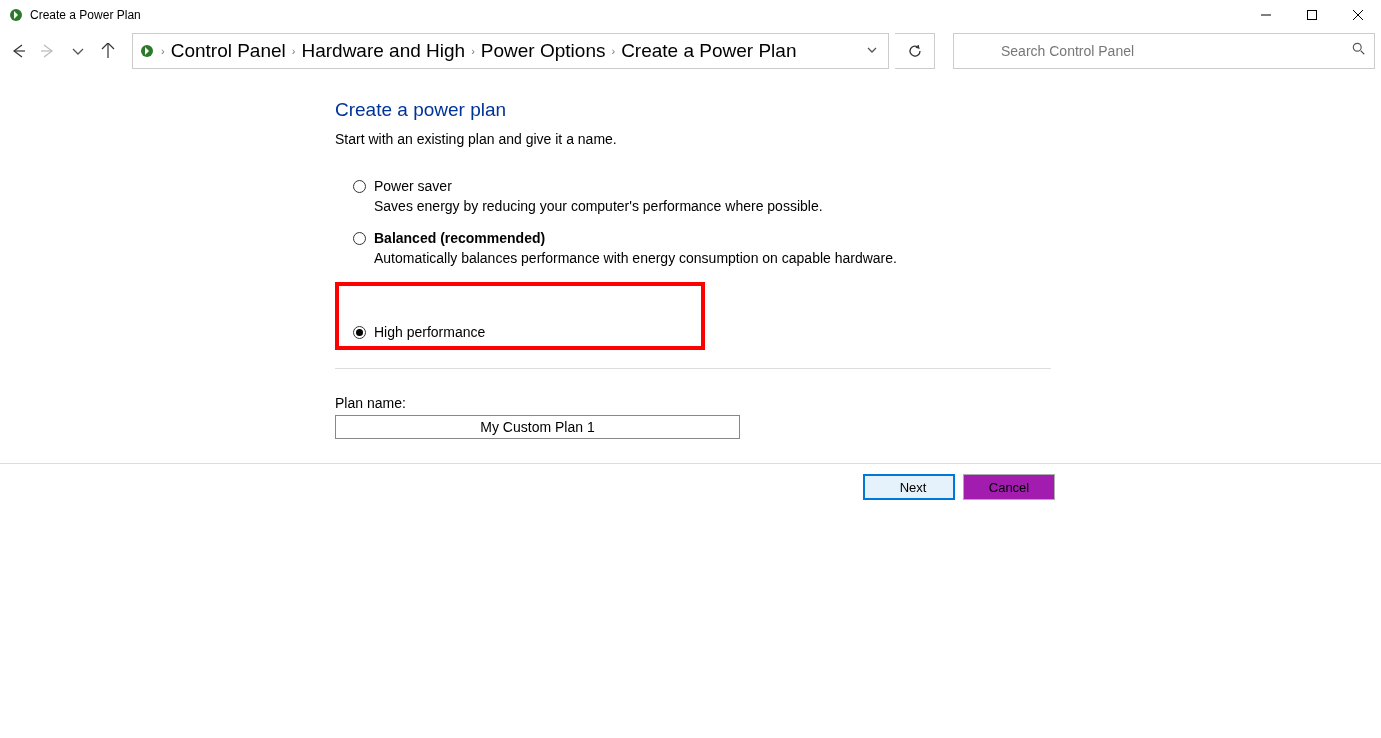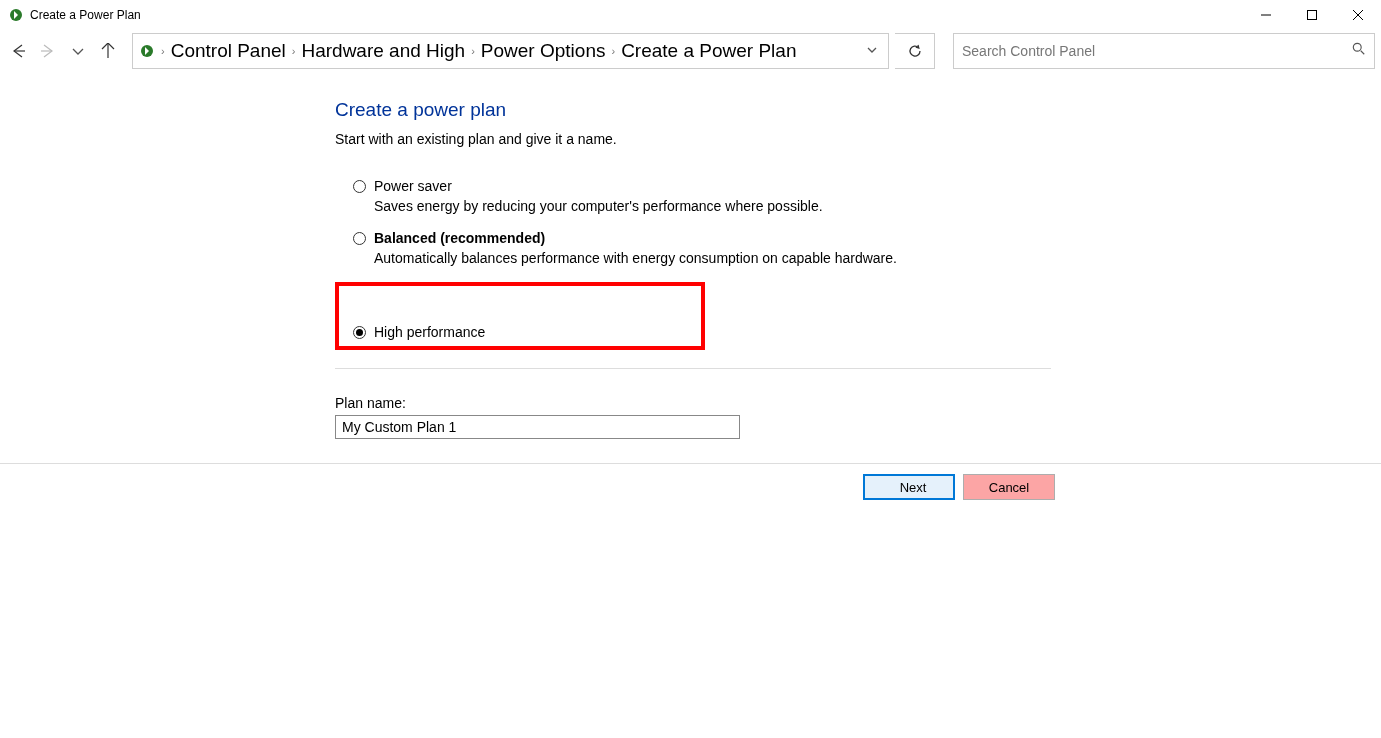--- a/index.html
+++ b/index.html
@@ -16,42 +16,42 @@
     .nav-arrow svg { width: 16px; height: 16px; }
     .addrbar { display: flex; align-items: center; flex: 1; max-width: 820px; border: 1px solid #ccc; height: 36px; padding: 0 6px; margin-left: 6px; }
     .addrbar .crumb { color: #000; font-size: 19px; padding: 0 4px; }
     .addrbar .sep { color: #777; font-size: 11px; padding: 0 2px; }
     .addrbar .flex { flex: 1; }
     .addrbar .drop { color: #555; width: 20px; text-align: center; }
     .addrbar-icon { width: 16px; height: 16px; margin-right: 4px; }
     .refresh { width: 40px; height: 36px; border: 1px solid #ccc; border-left: none; display: flex; align-items: center; justify-content: center; color: #333; }
     .refresh svg { width: 16px; height: 16px; }
     .searchbar { display: flex; align-items: center; width: 422px; border: 1px solid #ccc; height: 36px; padding: 0 8px; margin-left: 12px; }
-    .searchbar input { border: none; outline: none; flex: 1; font-size: 14px; color: #0f172a; font-family: inherit; }
+    .searchbar input { border: none; outline: none; flex: 1; font-size: 14px; color: #0f172a; font-family: inherit; margin-left: 39px; }
     .searchbar input::placeholder { color: #777; }
     .searchbar .mag { color: #555; }
     .searchbar .mag svg { width: 14px; height: 14px; }
     .main { padding: 28px 0 0 335px; }
     .page-title { color: #003399; font-size: 19px; font-weight: 400; margin-bottom: 10px; }
     .page-sub { font-size: 14px; margin-bottom: 25px; }
     .option { padding: 6px 0 10px 18px; }
     .option .row1 { display: flex; align-items: center; gap: 8px; }
     .radio { width: 13px; height: 13px; border: 1px solid #333; border-radius: 50%; display:inline-flex; align-items:center; justify-content:center; flex-shrink:0; }
     .radio.selected::after { content: ""; width: 7px; height: 7px; background: #000; border-radius: 50%; display: block; }
     .opt-label { font-size: 14px; }
     .opt-label.bold { font-weight: 700; }
     .opt-desc { font-size: 14px; margin-left: 21px; margin-top: 4px; color: #000; }
     .highlight { border: 4px solid #ff0000; padding: 6px 8px 6px 14px; width: 370px; margin-top: 6px; }
     .highlight .option { padding: 0; margin-top: 32px; }
     .divider { border-top: 1px solid #ddd; width: 716px; margin-top: 18px; margin-bottom: 26px; }
     .plan-label { font-size: 14px; margin-bottom: 4px; }
-    .plan-input { width: 405px; height: 24px; border: 1px solid #888; padding: 2px 6px; font-size: 14px; font-family: inherit; }
+    .plan-input { width: 405px; height: 24px; border: 1px solid #888; padding: 2px 6px; font-size: 14px; font-family: inherit; text-align: center; }
     .footer-sep { border-top: 1px solid #ddd; width: 100%; margin-top: 24px; }
     .footer { display: flex; justify-content: flex-end; gap: 8px; padding: 10px 326px 0 0; }
-    .btn { width: 92px; height: 26px; border: 1px solid #adadad; background: #fca5a5; font-size: 13px; font-family: inherit; }
+    .btn { width: 92px; height: 26px; border: 1px solid #adadad; background: #a21caf; font-size: 13px; font-family: inherit; }
     .btn.primary { border: 2px solid #0078d7; background: #e5f1fb; padding-left: 8px; }
   </style>
 </head>
 <body>
 
 <div class="titlebar">
   <span class="icon">
     <svg viewBox="0 0 16 16">
         <circle cx="8" cy="8" r="6" fill="#2a7a2a"></circle>
         <path d="M6 4 L10 8 L6 12 Z" fill="#fff"></path>

